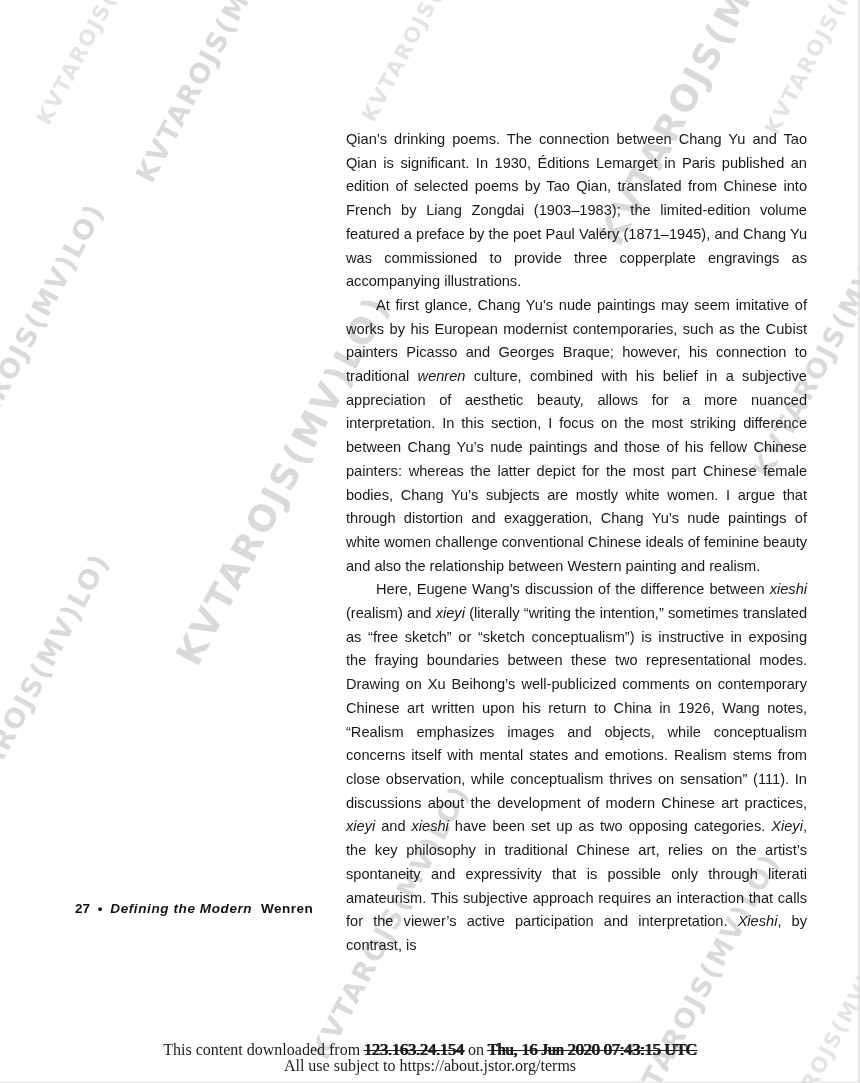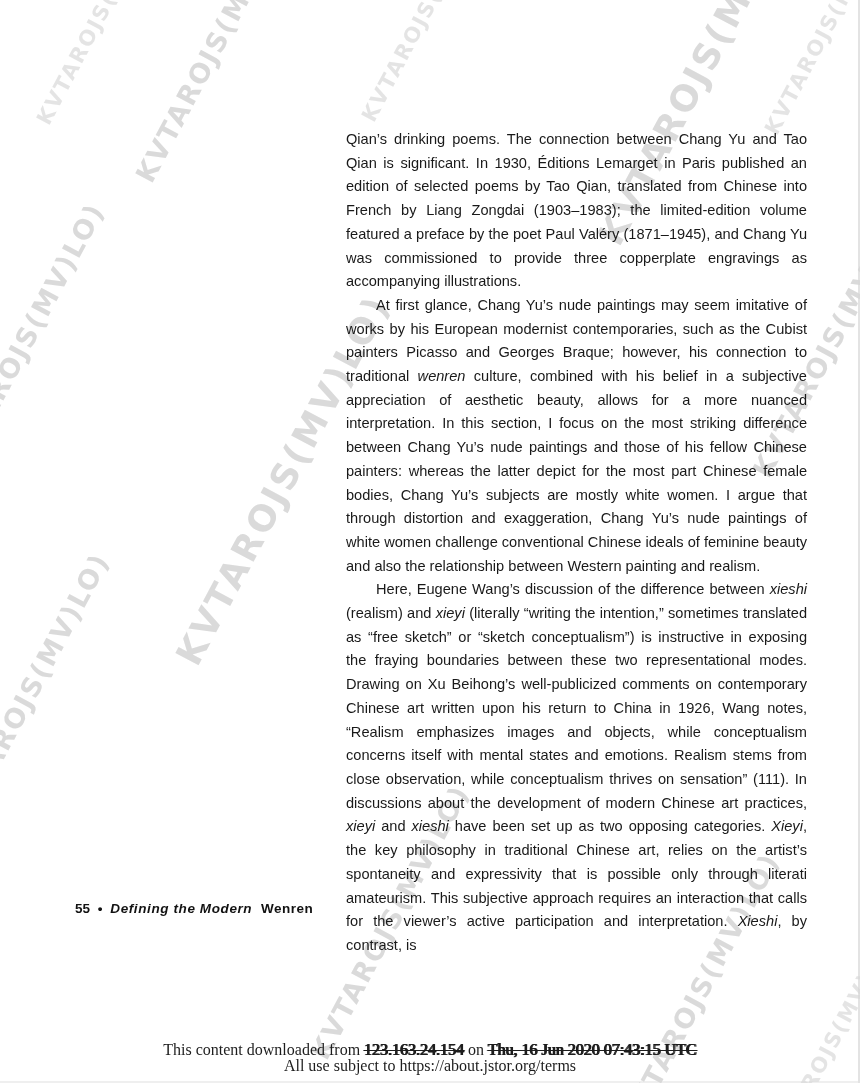--- a/index.html
+++ b/index.html
@@ -65,21 +65,21 @@
     <span class="wm sm" style="left:832px;top:1042px;">KVTAROJS(MV)LO)</span>
   </div>
 
   <main class="body-text" id="body-text">
       <p class="para"><span>Qian’s drinking poems. The connection between Chang Yu and Tao Qian is significant. In 1930, Éditions Lemarget in Paris published an edition of selected poems by Tao Qian, translated from Chinese into French by Liang Zongdai (1903–1983); the limited-edition volume featured a preface by the poet Paul Valéry (1871–1945), and Chang Yu was commissioned to provide three copperplate engravings as accompanying illustrations.</span></p>
       <p class="para indent"><span>At first glance, Chang Yu’s nude paintings may seem imitative of works by his European modernist contemporaries, such as the Cubist painters Picasso and Georges Braque; however, his connection to traditional </span><em>wenren</em><span> culture, combined with his belief in a subjective appreciation of aesthetic beauty, allows for a more nuanced interpretation. In this section, I focus on the most striking difference between Chang Yu’s nude paintings and those of his fellow Chinese painters: whereas the latter depict for the most part Chinese female bodies, Chang Yu’s subjects are mostly white women. I argue that through distortion and exaggeration, Chang Yu’s nude paintings of white women challenge conventional Chinese ideals of feminine beauty and also the relationship between Western painting and realism.</span></p>
       <p class="para indent"><span>Here, Eugene Wang’s discussion of the difference between </span><em>xieshi</em><span> (realism) and </span><em>xieyi</em><span> (literally “writing the intention,” sometimes translated as “free sketch” or “sketch conceptualism”) is instructive in exposing the fraying boundaries between these two representational modes. Drawing on Xu Beihong’s well-publicized comments on contemporary Chinese art written upon his return to China in 1926, Wang notes, “Realism emphasizes images and objects, while conceptualism concerns itself with mental states and emotions. Realism stems from close observation, while conceptualism thrives on sensation” (111). In discussions about the development of modern Chinese art practices, </span><em>xieyi</em><span> and </span><em>xieshi</em><span> have been set up as two opposing categories. </span><em>Xieyi</em><span>, the key philosophy in traditional Chinese art, relies on the artist’s spontaneity and expressivity that is possible only through literati amateurism. This subjective approach requires an interaction that calls for the viewer’s active participation and interpretation. </span><em>Xieshi</em><span>, by contrast, is</span></p>
     </main>
 
   <div class="running-footer">
-    <span class="pg-num">55</span>
+    <span class="pg-num">27</span>
     <span class="sep">•</span>
     <span class="title-it">Defining the Modern</span>
     <span class="title-wr">Wenren</span>
   </div>
 
   <div class="jstor">
     <div class="j1">
       <span>This content downloaded from</span>
       <span class="garbled">123.163.24.154</span>
       <span>on</span>

